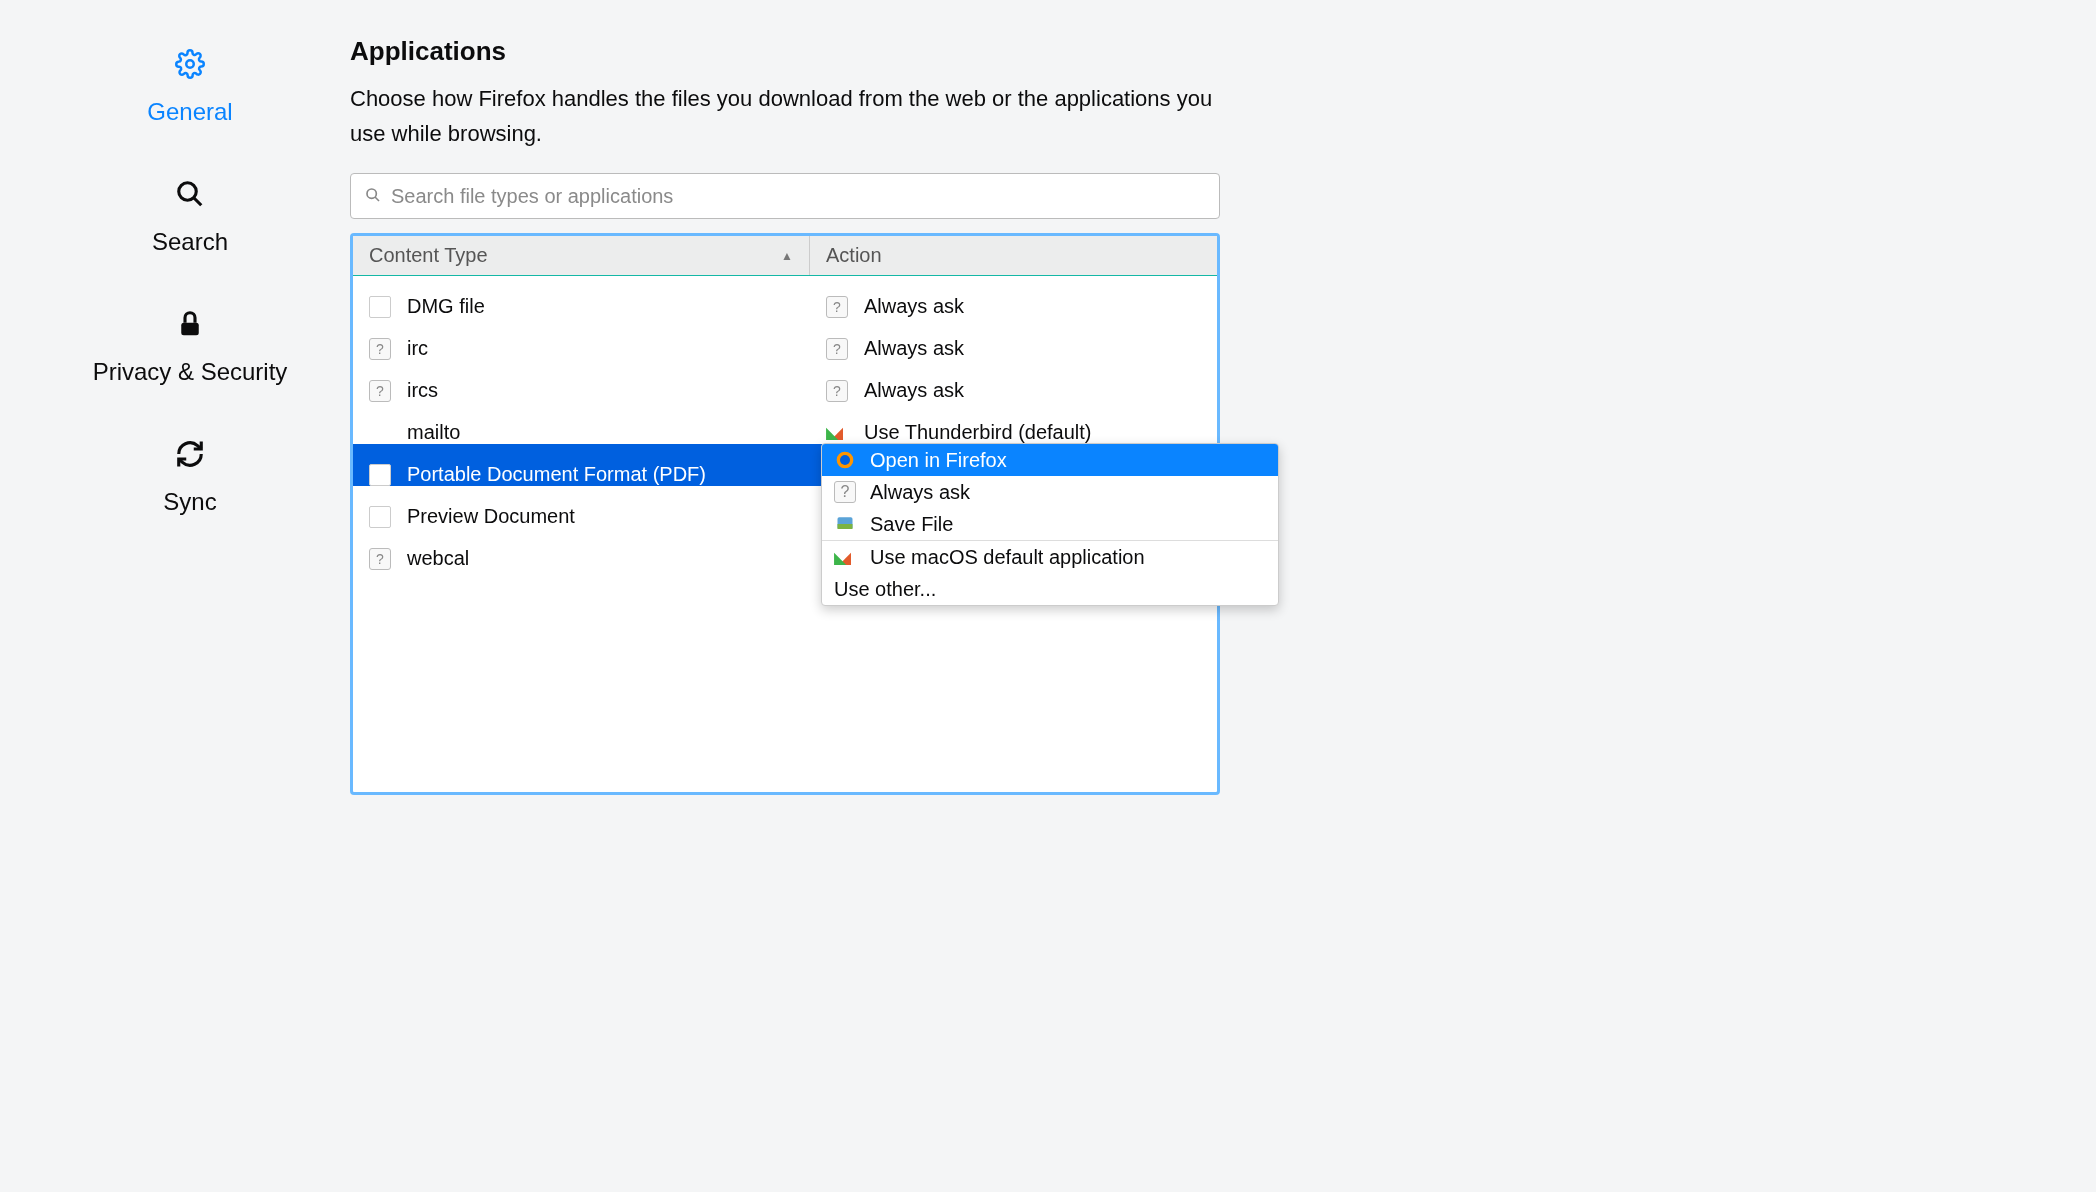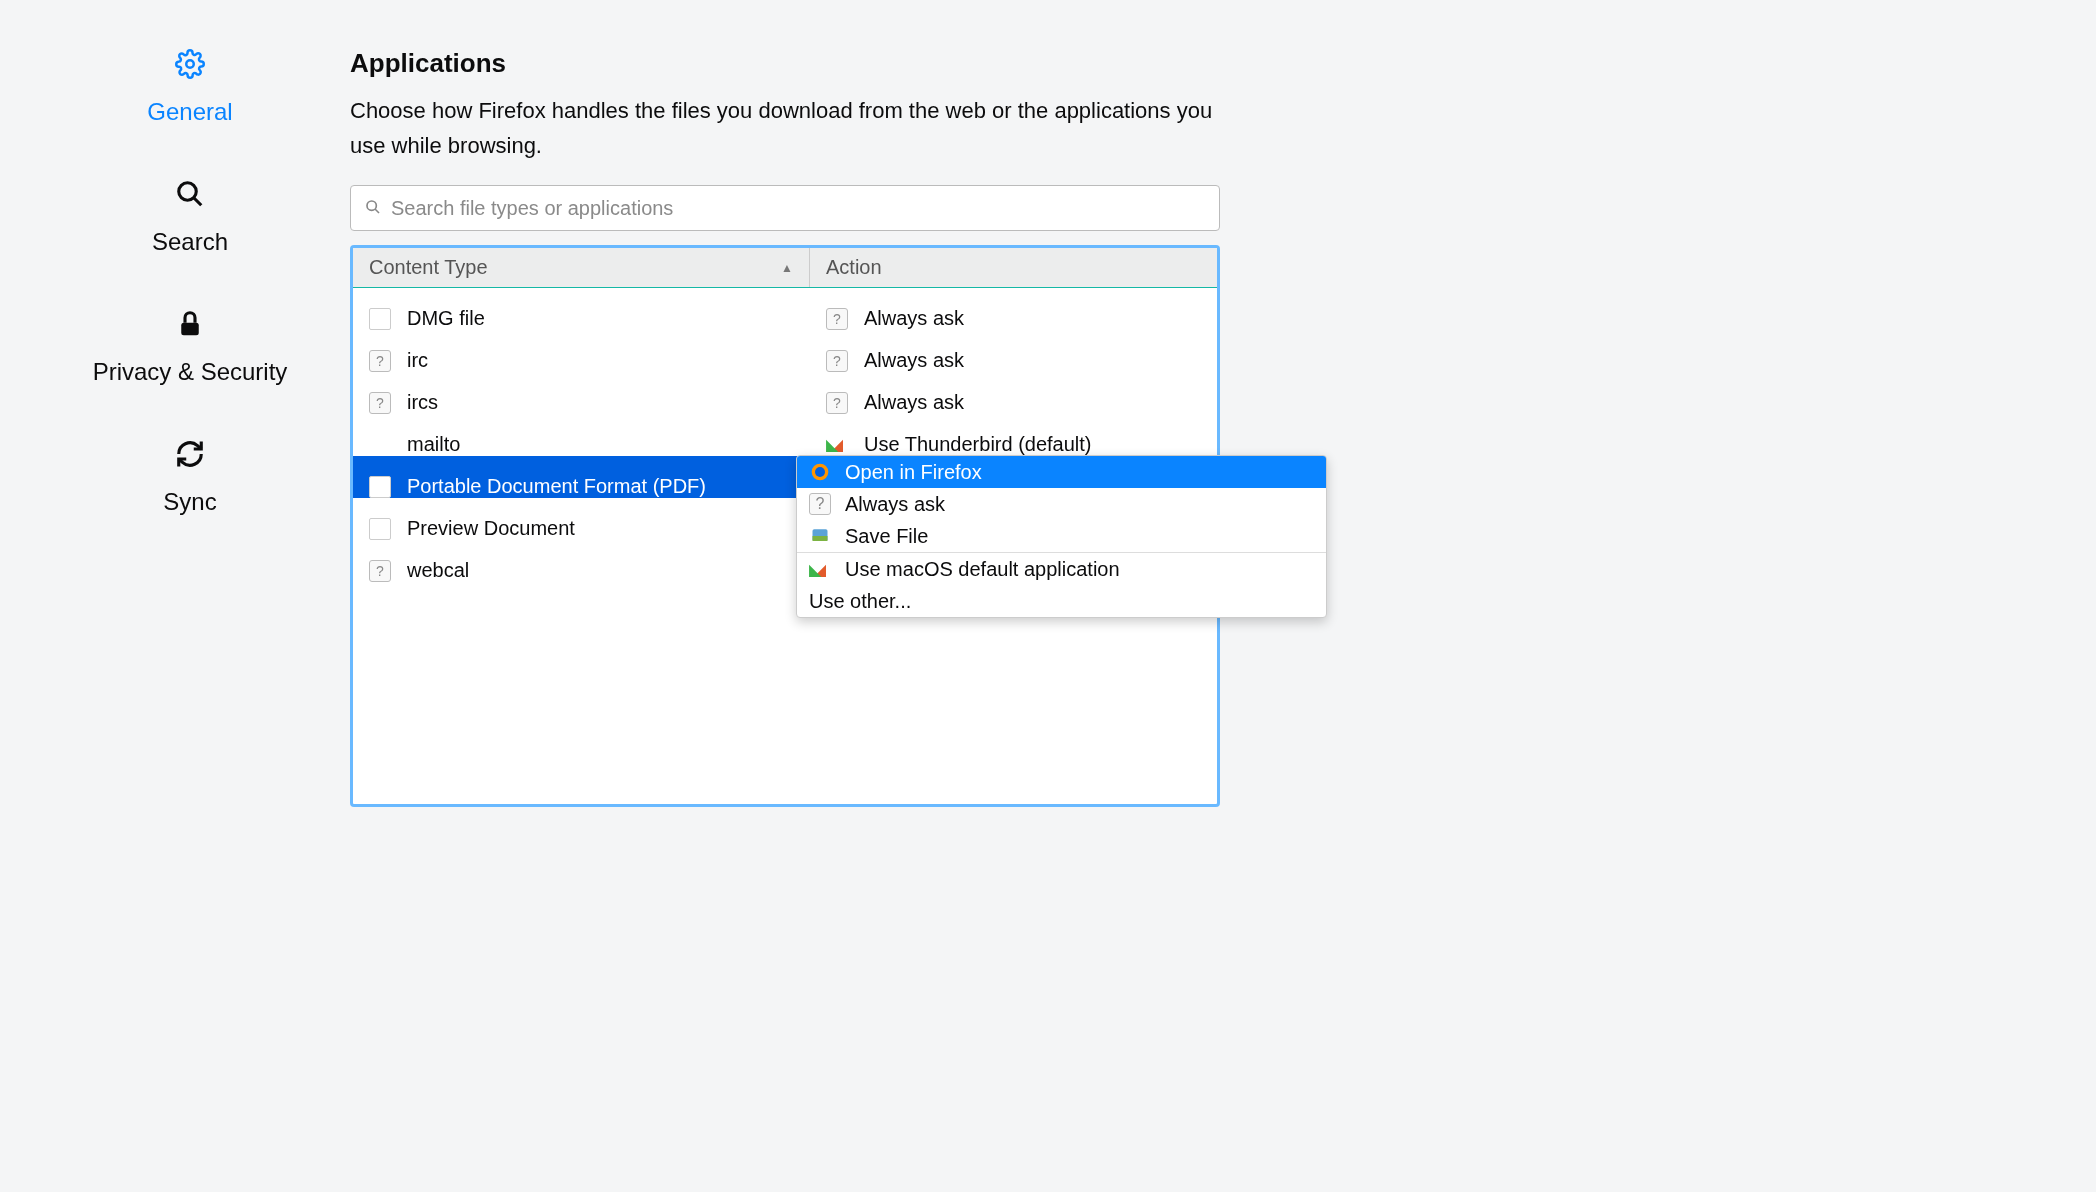--- a/index.html
+++ b/index.html
@@ -32,21 +32,20 @@
 .sidebar-item .icon { width: 32px; height: 32px; display:flex; align-items:center; justify-content:center; }
 .main {
   flex: 1;
   padding: 0 60px 0 10px;
   max-width: 940px;
 }
 .section-title {
   font-size: 26px;
   font-weight: 700;
   margin-bottom: 14px;
-  margin-top: 12px;
 }
 .section-desc {
   font-size: 22px;
   line-height: 1.6;
   margin-bottom: 22px;
   color: #0c0c0d;
 }
 .search-box {
   display: flex;
   align-items: center;
@@ -121,22 +120,22 @@
 .file-icon.doc.sel { background:#fff; }
 .file-icon.q { border:1px solid #bbb; border-radius:3px; background:#f8f8f8; color:#888; }
 .file-icon.ask { border:1px solid #bbb; border-radius:3px; background:#f8f8f8; color:#888; position:relative; }
 .file-icon.launch { position:relative; }
 .file-icon.launch::before { content:"◢"; color:#e25b2b; font-size:16px; }
 .file-icon.launch::after { content:"◣"; color:#3db54a; font-size:16px; position:absolute; left:0; }
 
 .dropdown {
   position: absolute;
   top: 207px;
-  left: 443px;
-  width: 531px;
+  left: 468px;
+  width: 458px;
   background: #fff;
   border: 1px solid #ccc;
   border-radius: 4px;
   box-shadow: 0 4px 12px rgba(0,0,0,0.2);
   z-index: 10;
   overflow: hidden;
 }
 .dropdown-item {
   display: flex;
   align-items: center;

